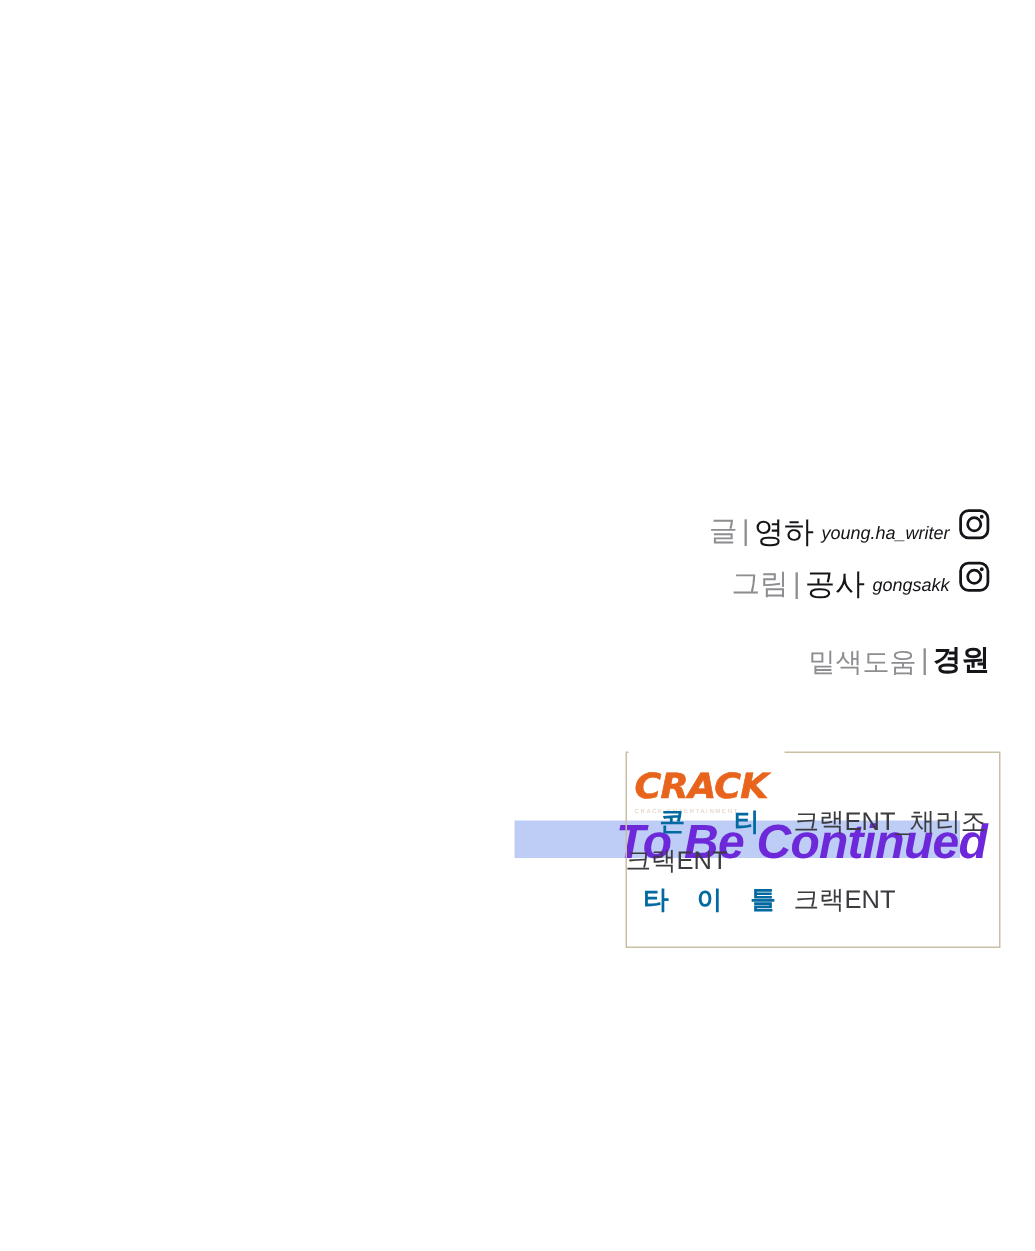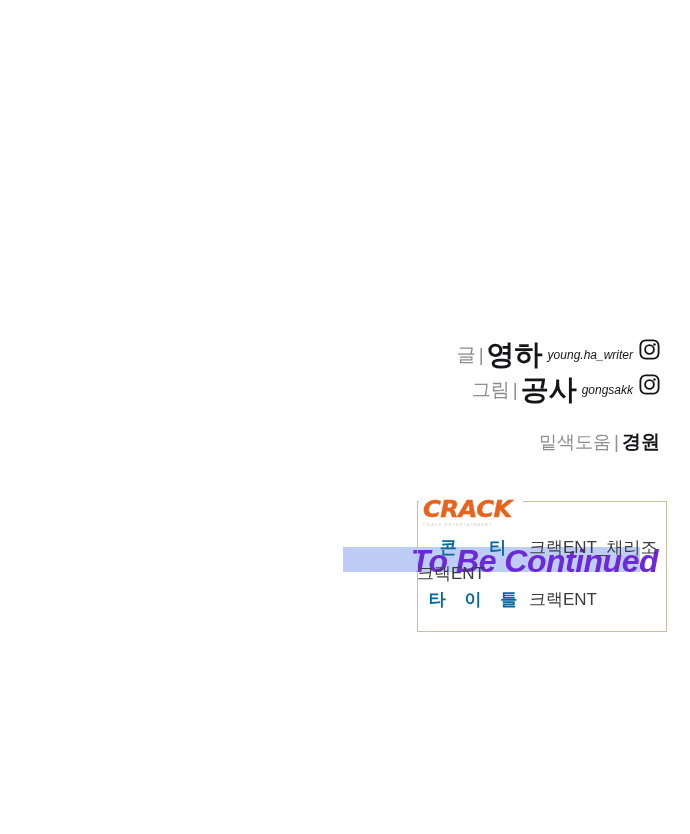--- a/index.html
+++ b/index.html
@@ -71,22 +71,22 @@
     letter-spacing: 0px;
     vertical-align: middle;
   }
   .cr-sep {
     font-size: 19px;
     color: #8d8d92;
     padding: 0 3px;
     vertical-align: middle;
   }
   .cr-name-ko {
-    font-size: 28px;
-    font-weight: 700;
+    font-size: 20px;
+    font-weight: 400;
     color: #151519;
     vertical-align: middle;
   }
   .cr-handle {
     font-family: "Liberation Sans", "DejaVu Sans", sans-serif;
     font-size: 12px;
     font-style: italic;
     font-weight: 500;
     color: #151519;
     vertical-align: middle;
@@ -120,21 +120,21 @@
     position: absolute;
     left: 419px;
     top: 494px;
     width: 104px;
     height: 36px;
     background: #ffffff;
   }
   #crack-logo {
     position: absolute;
     left: 423px;
-    top: 498px;
+    top: 514px;
     width: 100px;
     height: 30px;
   }
   #crack-word {
     font-family: "DejaVu Sans", "Liberation Sans", sans-serif;
     font-size: 23px;
     font-weight: 700;
     font-style: italic;
     letter-spacing: -0.5px;
     color: #e8641c;

